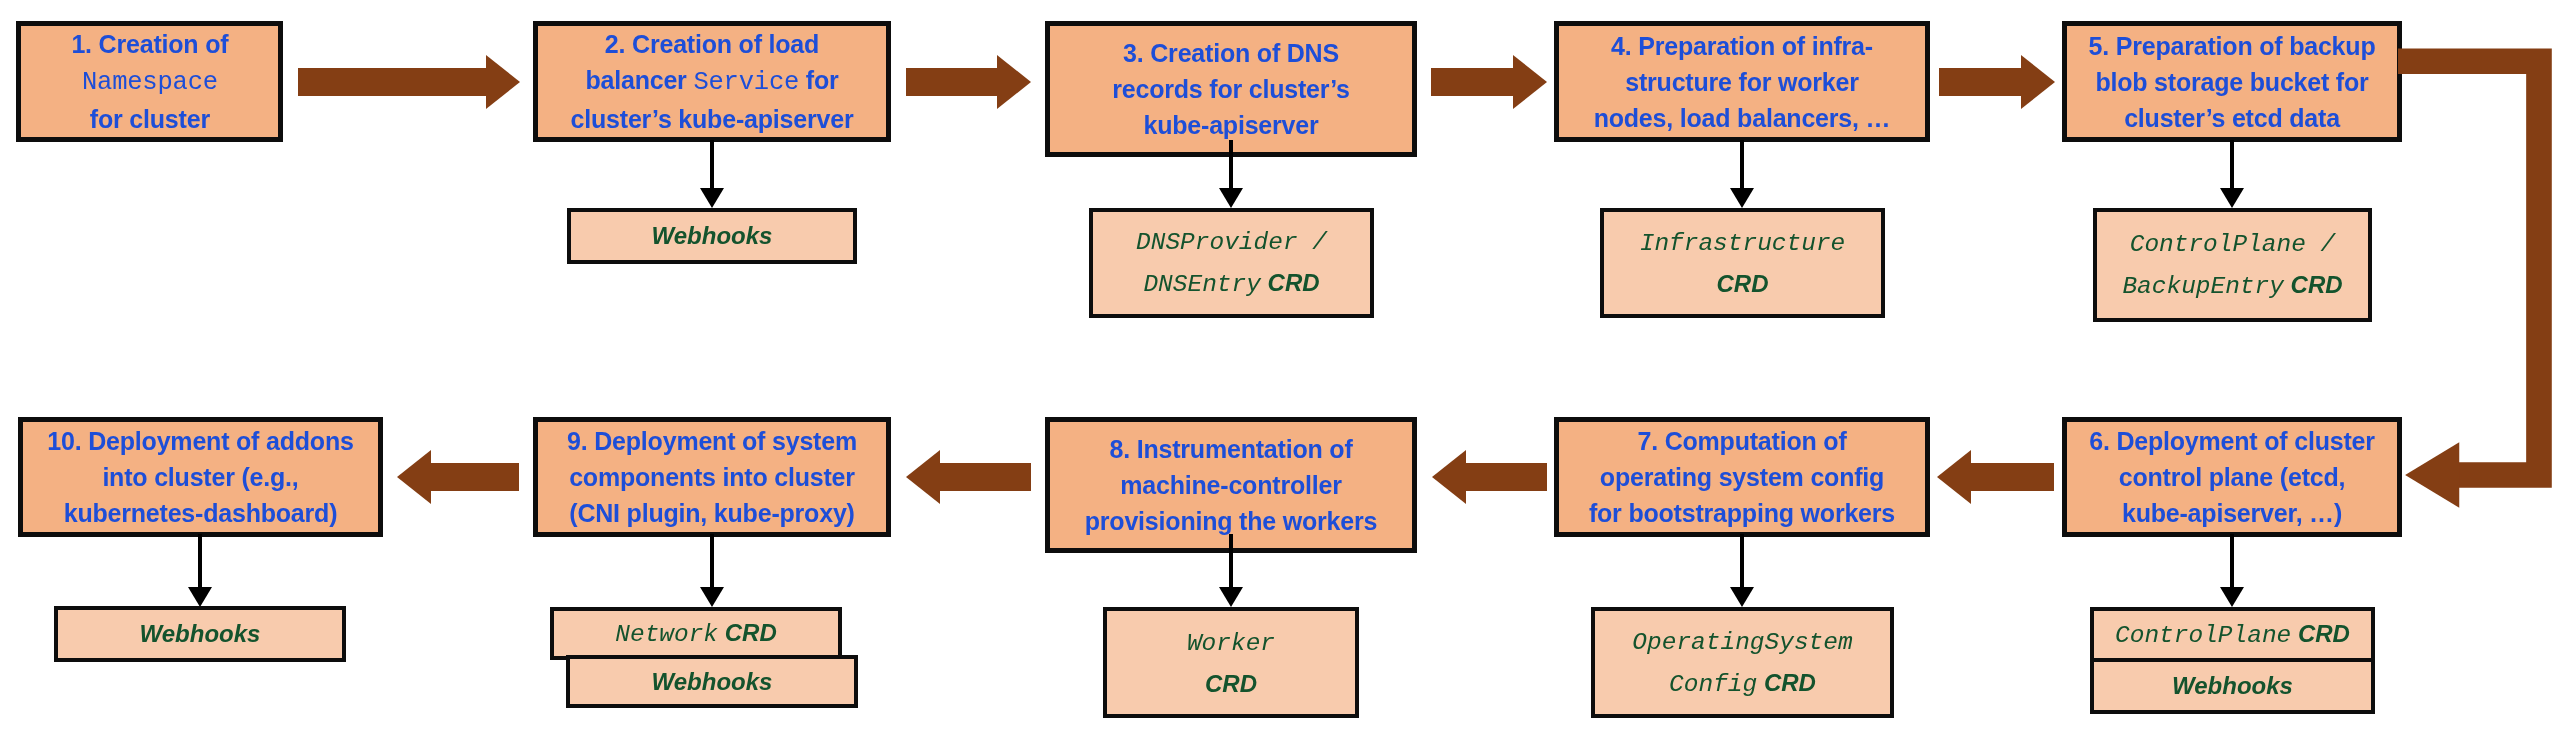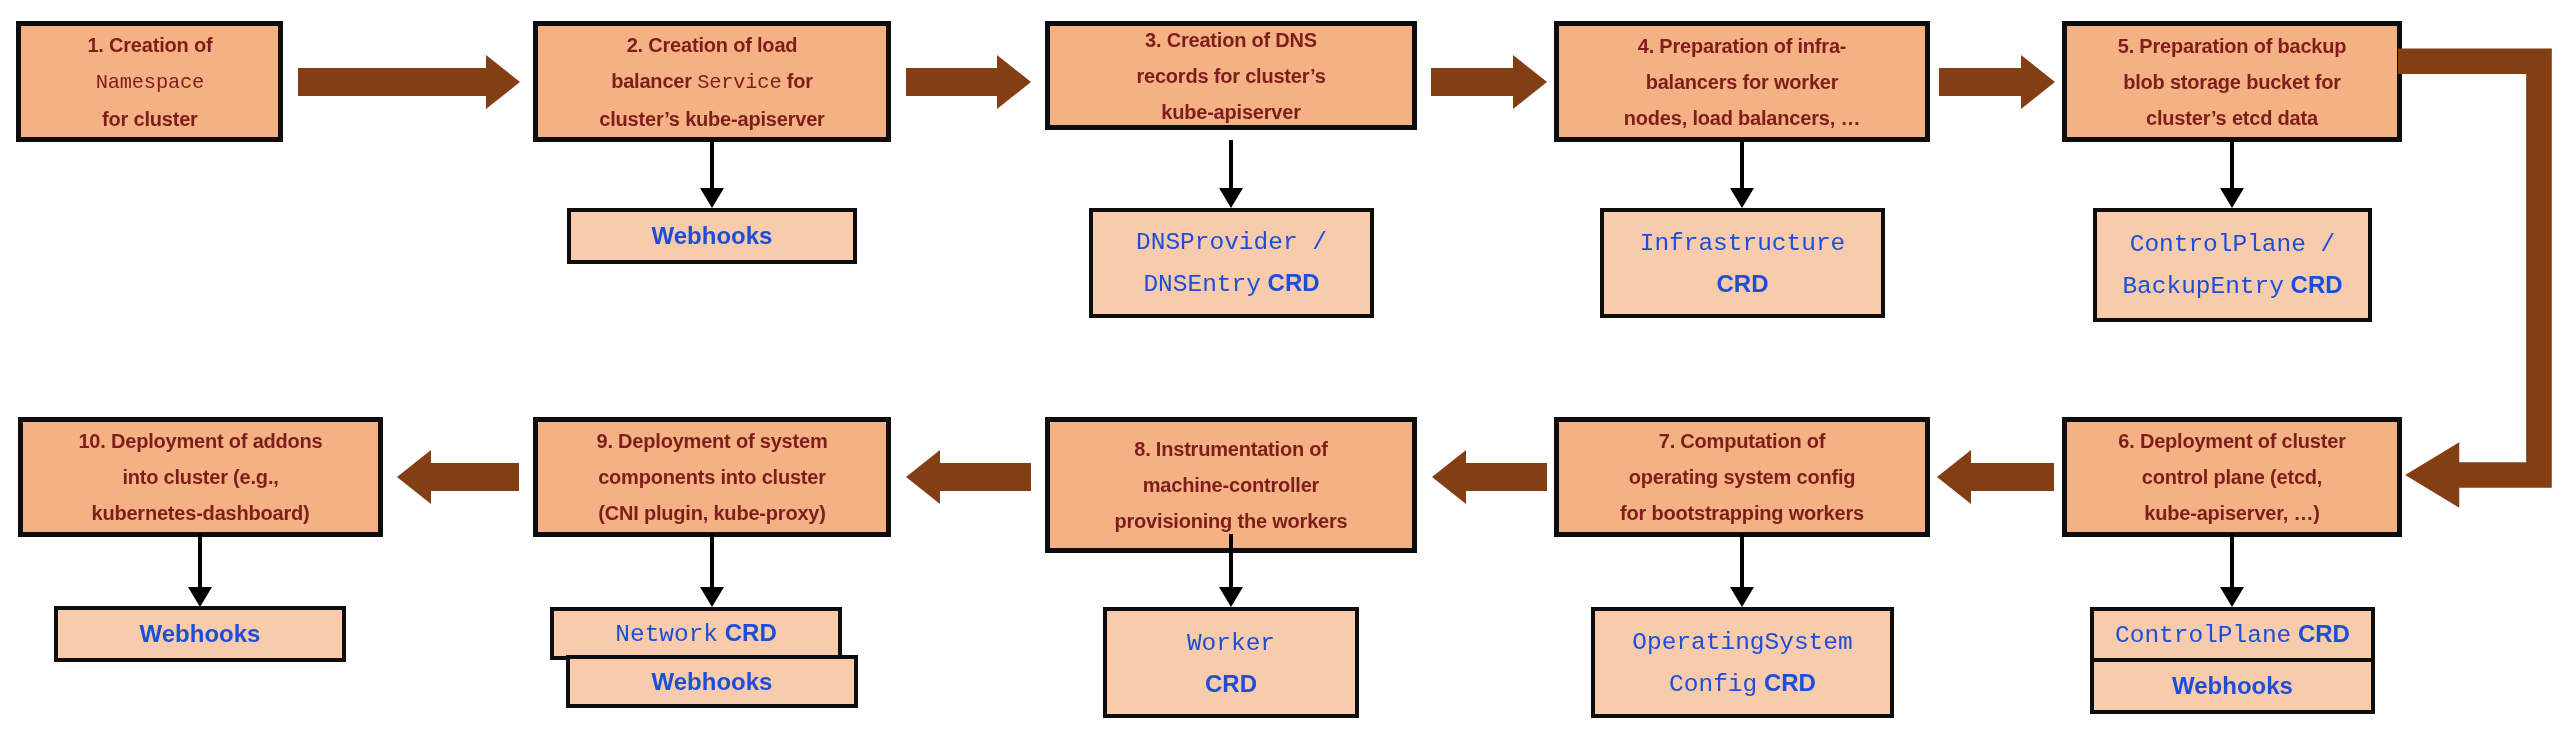--- a/index.html
+++ b/index.html
@@ -15,30 +15,30 @@
     position:relative;width:2576px;height:742px;background:var(--bg);
     overflow:hidden;font-family:"Liberation Sans",sans-serif;
   }
   
   .step{
     position:absolute;box-sizing:border-box;background:var(--step-fill);
     border:5.7px solid var(--border);
     display:flex;align-items:center;justify-content:center;text-align:center;
   }
   .stext{
-    font-size:20px;line-height:36px;font-weight:700;color:#7f1d1d;
+    font-size:25px;line-height:36px;font-weight:700;color:#1d4ed8;
     letter-spacing:-0.2px;width:100%;
   }
   
   .sub{
     position:absolute;box-sizing:border-box;background:var(--sub-fill);
     border:4.3px solid var(--border);
     display:flex;align-items:center;justify-content:center;text-align:center;
   }
-  .subtext{font-size:24px;line-height:40px;color:#1d4ed8;width:100%;}
+  .subtext{font-size:24px;line-height:40px;color:#14532d;width:100%;font-style:italic;}
   
   .seg-sans{font-family:"Liberation Sans",sans-serif;font-weight:700;}
   .seg-mono{font-family:"Liberation Mono","DejaVu Sans Mono",monospace;font-weight:400;font-size:1.02em;text-align:right;}
   .seg-crd{font-family:"Liberation Sans",sans-serif;font-weight:700;}
   
   .harrow{position:absolute;height:54px;display:flex;align-items:center;}
   .abody{flex:1;height:28.5px;background:var(--arrow);}
   .ahead-r{width:0;height:0;border-top:27px solid transparent;border-bottom:27px solid transparent;border-left:34px solid var(--arrow);}
   .ahead-l{width:0;height:0;border-top:27px solid transparent;border-bottom:27px solid transparent;border-right:34px solid var(--arrow);}
   
@@ -51,25 +51,25 @@
 <body>
 
 <div class="canvas">
 
   <div class="step" style="left:16.4px;top:21.4px;width:267px;height:121px">
     <div class="stext"><span class="seg-sans">1. Creation of</span><br><span class="seg-mono">Namespace</span><br><span class="seg-sans">for cluster</span></div>
   </div>
   <div class="step" style="left:533px;top:21.4px;width:358px;height:121px">
     <div class="stext"><span class="seg-sans">2. Creation of load</span><br><span class="seg-sans">balancer </span><span class="seg-mono">Service</span><span class="seg-sans"> for</span><br><span class="seg-sans">cluster’s kube-apiserver</span></div>
   </div>
-  <div class="step" style="left:1045px;top:21.4px;width:372px;height:109px">
+  <div class="step" style="left:1045px;top:21.4px;width:372px;height:136px">
     <div class="stext"><span class="seg-sans">3. Creation of DNS</span><br><span class="seg-sans">records for cluster’s</span><br><span class="seg-sans">kube-apiserver</span></div>
   </div>
   <div class="step" style="left:1554px;top:21.4px;width:376px;height:121px">
-    <div class="stext"><span class="seg-sans">4. Preparation of infra-</span><br><span class="seg-sans">balancers for worker</span><br><span class="seg-sans">nodes, load balancers, …</span></div>
+    <div class="stext"><span class="seg-sans">4. Preparation of infra-</span><br><span class="seg-sans">structure for worker</span><br><span class="seg-sans">nodes, load balancers, …</span></div>
   </div>
   <div class="step" style="left:2062px;top:21.4px;width:340px;height:121px">
     <div class="stext"><span class="seg-sans">5. Preparation of backup</span><br><span class="seg-sans">blob storage bucket for</span><br><span class="seg-sans">cluster’s etcd data</span></div>
   </div>
 
   <div class="step" style="left:2062px;top:417px;width:340px;height:120px">
     <div class="stext"><span class="seg-sans">6. Deployment of cluster</span><br><span class="seg-sans">control plane (etcd,</span><br><span class="seg-sans">kube-apiserver, …)</span></div>
   </div>
   <div class="step" style="left:1554px;top:417px;width:376px;height:120px">
     <div class="stext"><span class="seg-sans">7. Computation of</span><br><span class="seg-sans">operating system config</span><br><span class="seg-sans">for bootstrapping workers</span></div>

